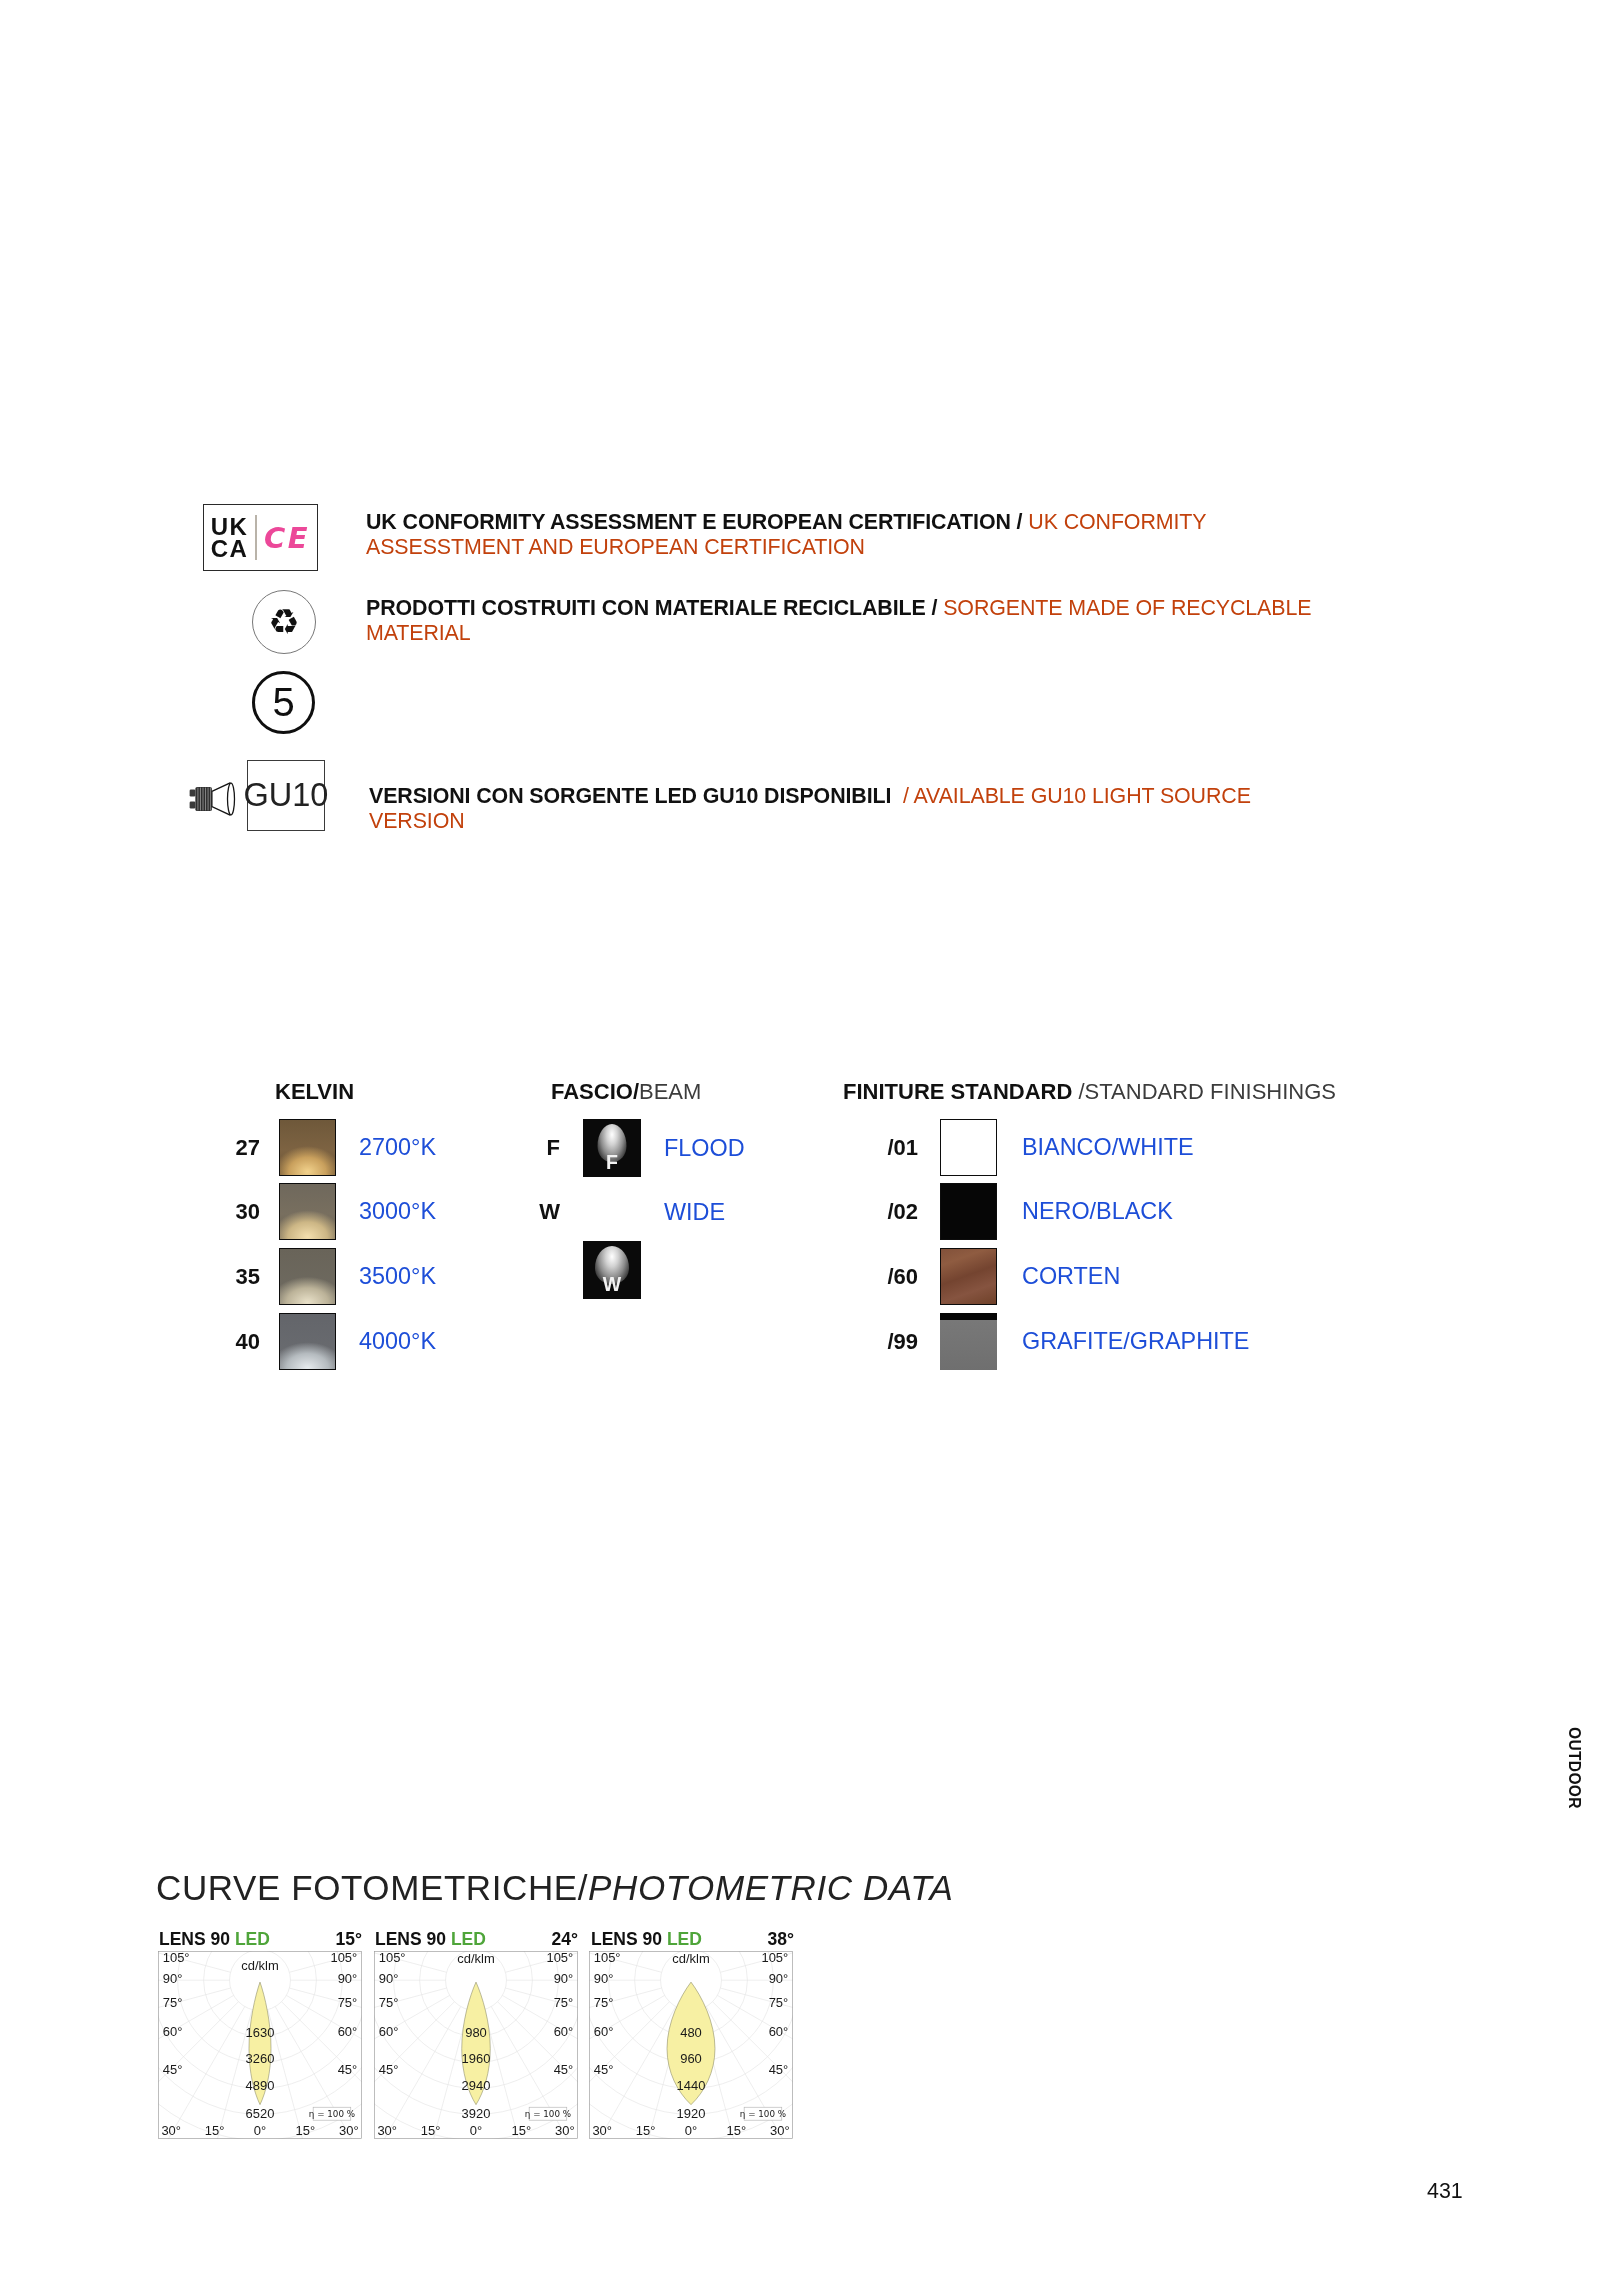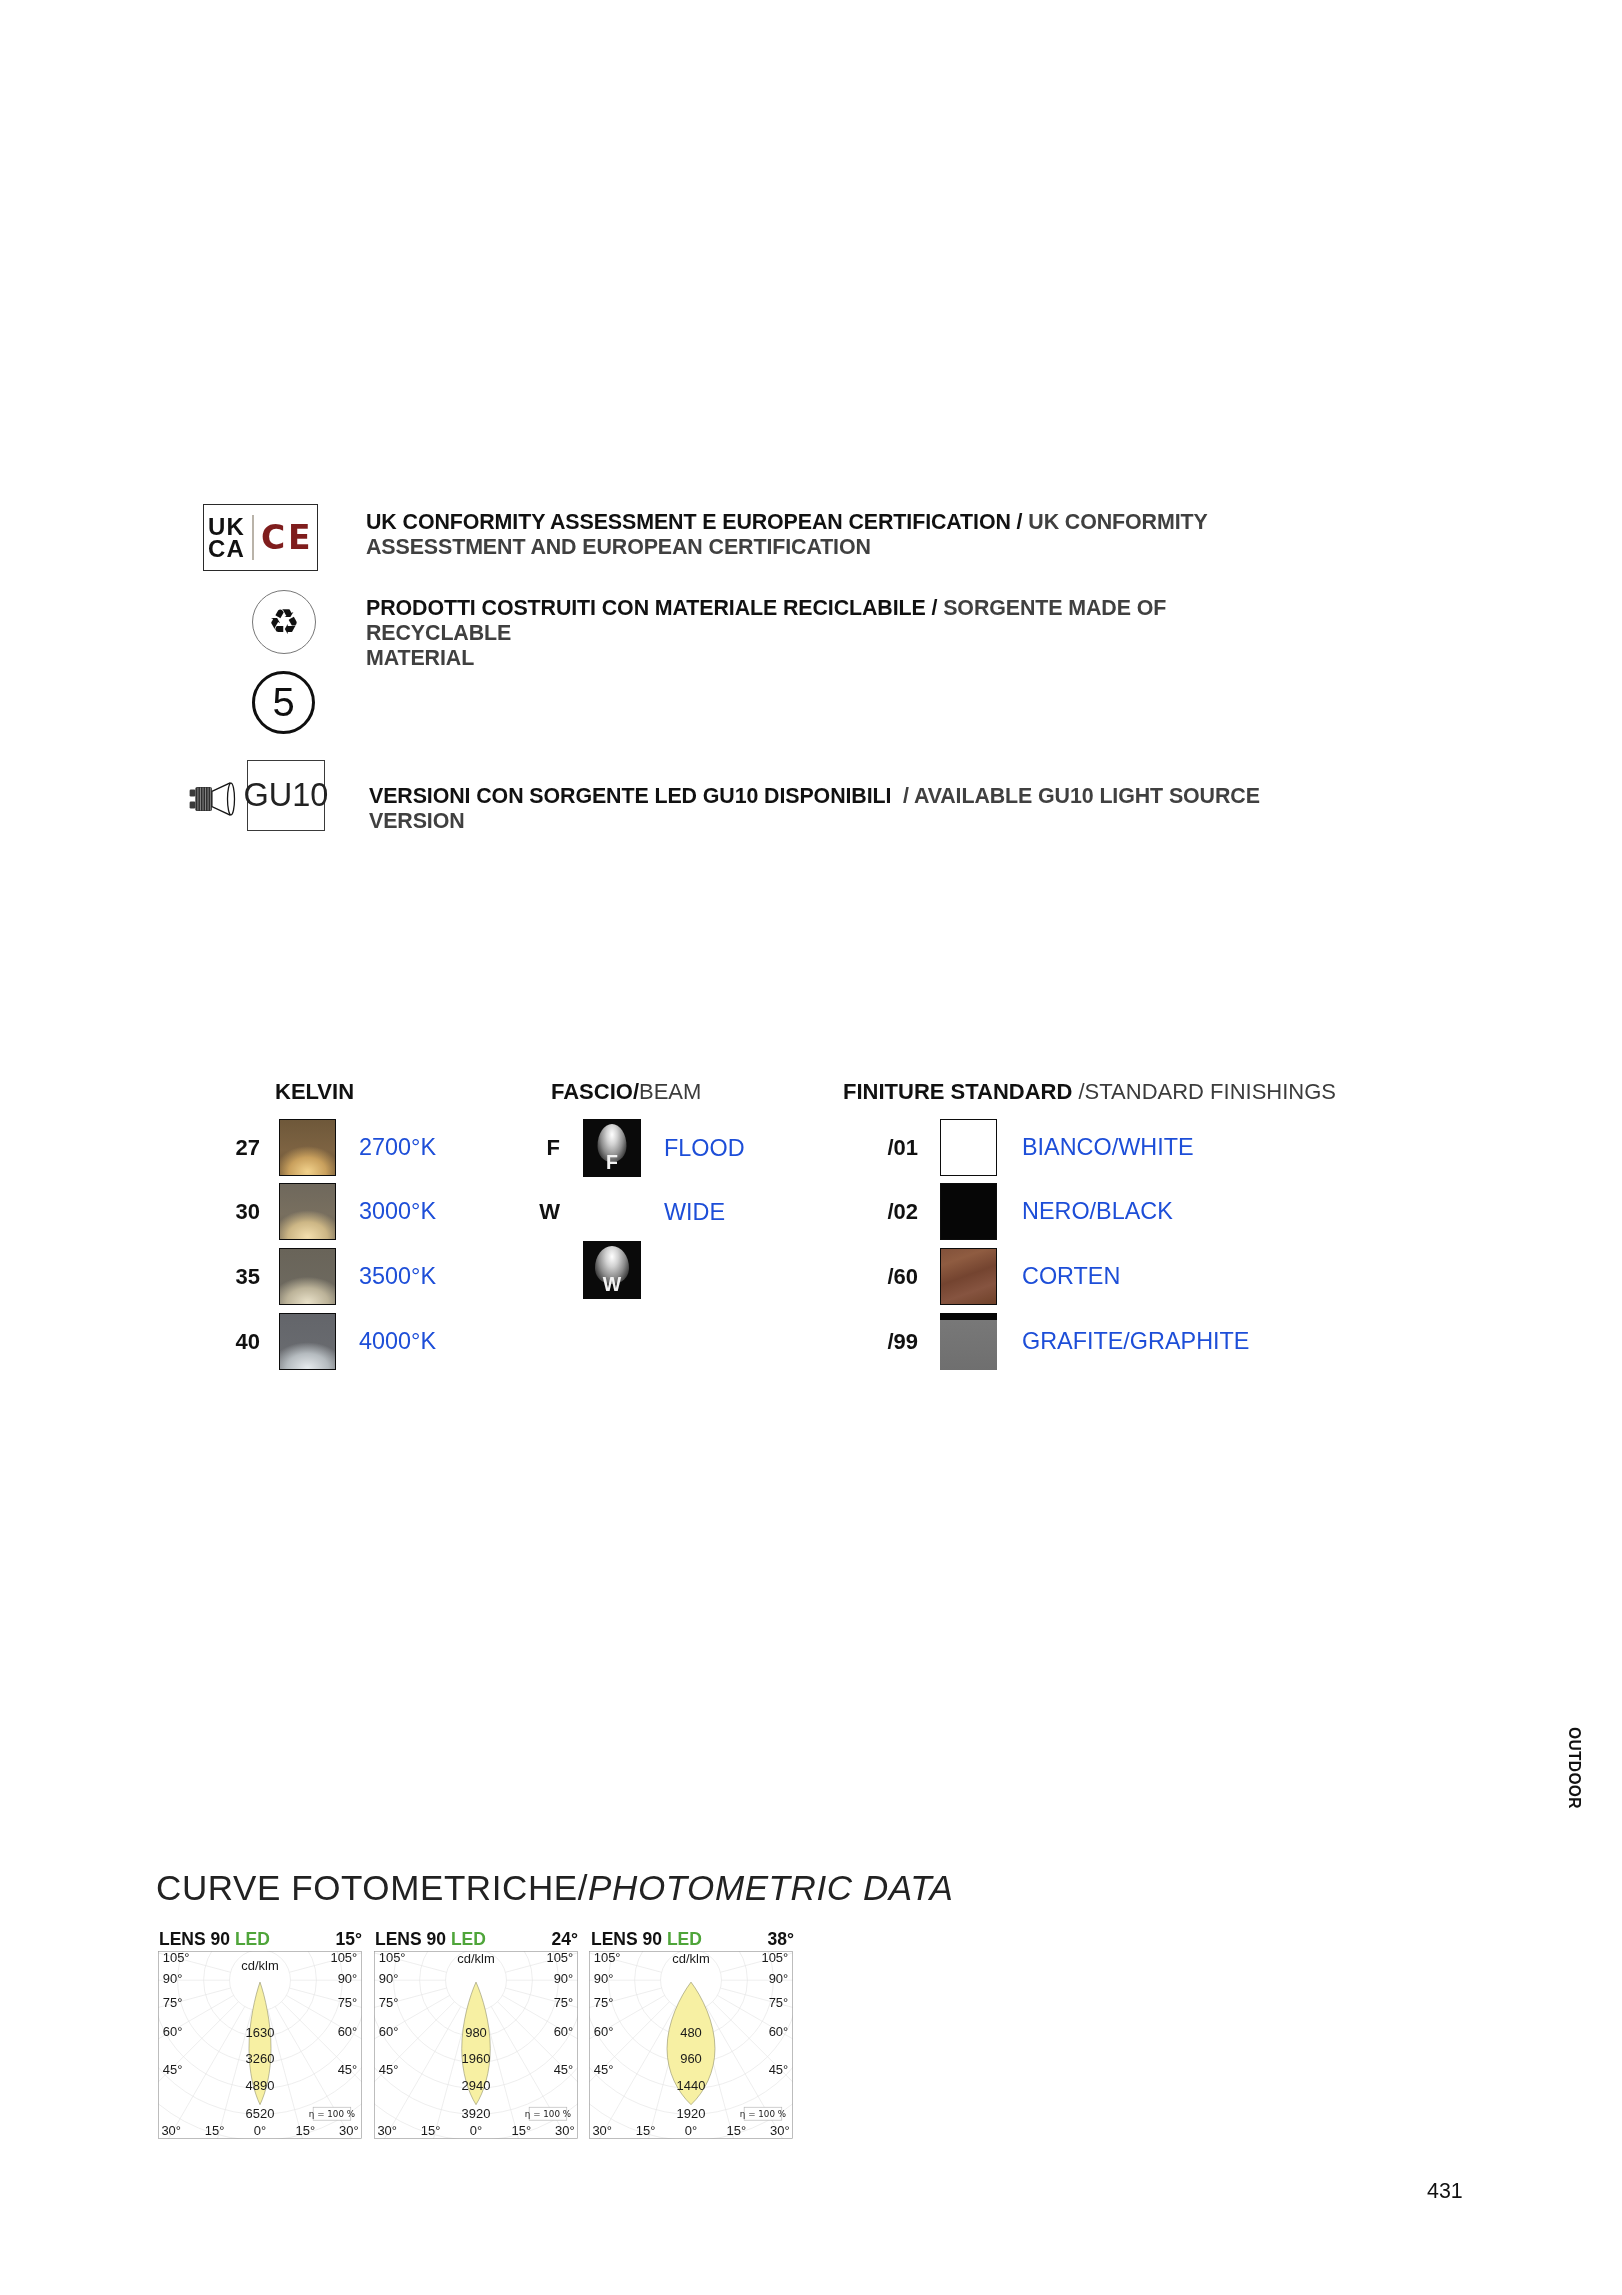--- a/index.html
+++ b/index.html
@@ -3,26 +3,26 @@
 <meta charset="utf-8">
 <style>
   html,body{margin:0;padding:0;background:#fff;}
   #page{position:relative;width:1623px;height:2295px;background:#ffffff;
         font-family:"Liberation Sans",sans-serif;color:#111;overflow:hidden;}
   .abs{position:absolute;}
 
   
   .cert-text{font-size:21.4px;line-height:25px;letter-spacing:-0.1px;}
   .cert-text b{font-weight:700;color:#111;}
-  .cert-text .lt{font-weight:700;color:#404040;}
+  .cert-text .lt{font-weight:400;color:#c2410c;}
   .ukca-box{left:203px;top:504px;width:113px;height:65px;border:1.3px solid #2a2a2a;
             display:flex;align-items:center;justify-content:center;gap:7px;}
   .ukca-letters{font-weight:800;font-size:24px;line-height:21.4px;letter-spacing:1.3px;color:#111;}
   .ukca-divider{width:1.9px;height:45px;background:#b9b3a9;}
-  .ce-letters{font-family:"DejaVu Sans",sans-serif;font-weight:600;font-size:33px;letter-spacing:2.6px;color:#7f1d1d;}
+  .ce-letters{font-family:"DejaVu Sans",sans-serif;font-weight:600;font-size:29px;letter-spacing:2.6px;color:#ec4899;font-style:italic;}
   .recycle-circle{left:252px;top:590px;width:62px;height:62px;border:1px solid #777;border-radius:50%;
                   display:flex;align-items:center;justify-content:center;}
   .recycle-glyph{font-family:"DejaVu Sans",sans-serif;font-size:35px;color:#111;line-height:1;}
   .warranty-circle{left:252px;top:671px;width:63px;height:63px;border:3.2px solid #0f0f0f;border-radius:50%;
                    box-sizing:border-box;display:flex;align-items:center;justify-content:center;}
   .warranty-number{font-size:40px;font-weight:400;color:#0f0f0f;}
   .gu10-box{left:247px;top:760px;width:76px;height:69px;border:1.3px solid #3a3a3a;
             display:flex;align-items:center;justify-content:center;}
   .gu10-text{font-size:32.5px;font-weight:300;letter-spacing:0px;color:#222;}
   .gu10-lamp{left:189px;top:781px;width:56px;height:36px;}

